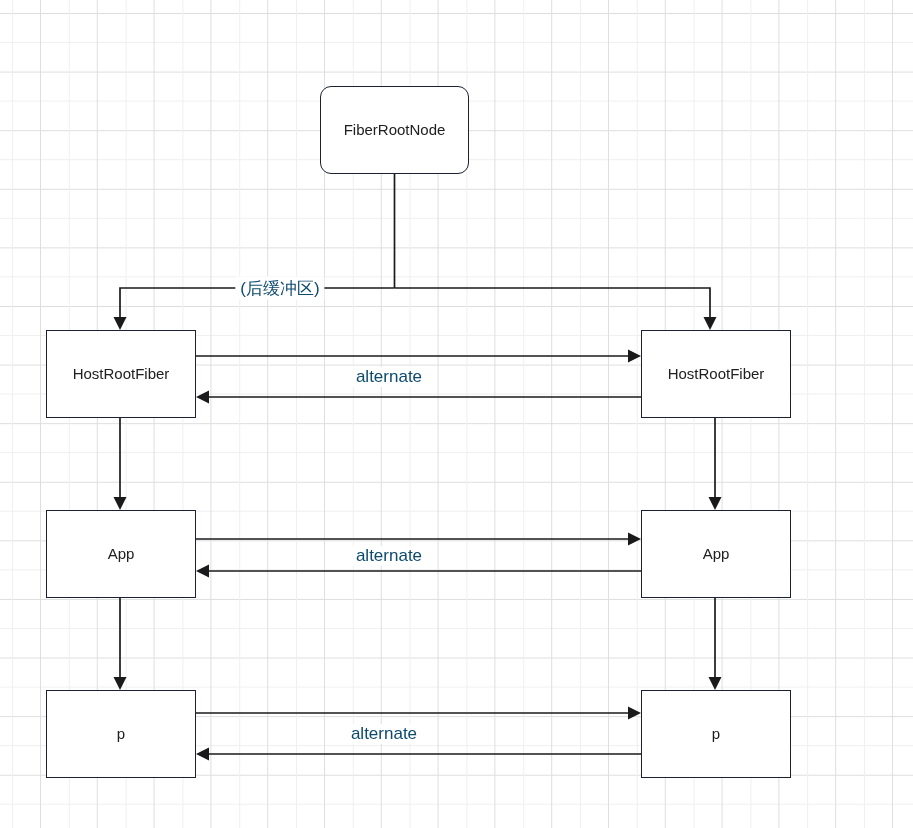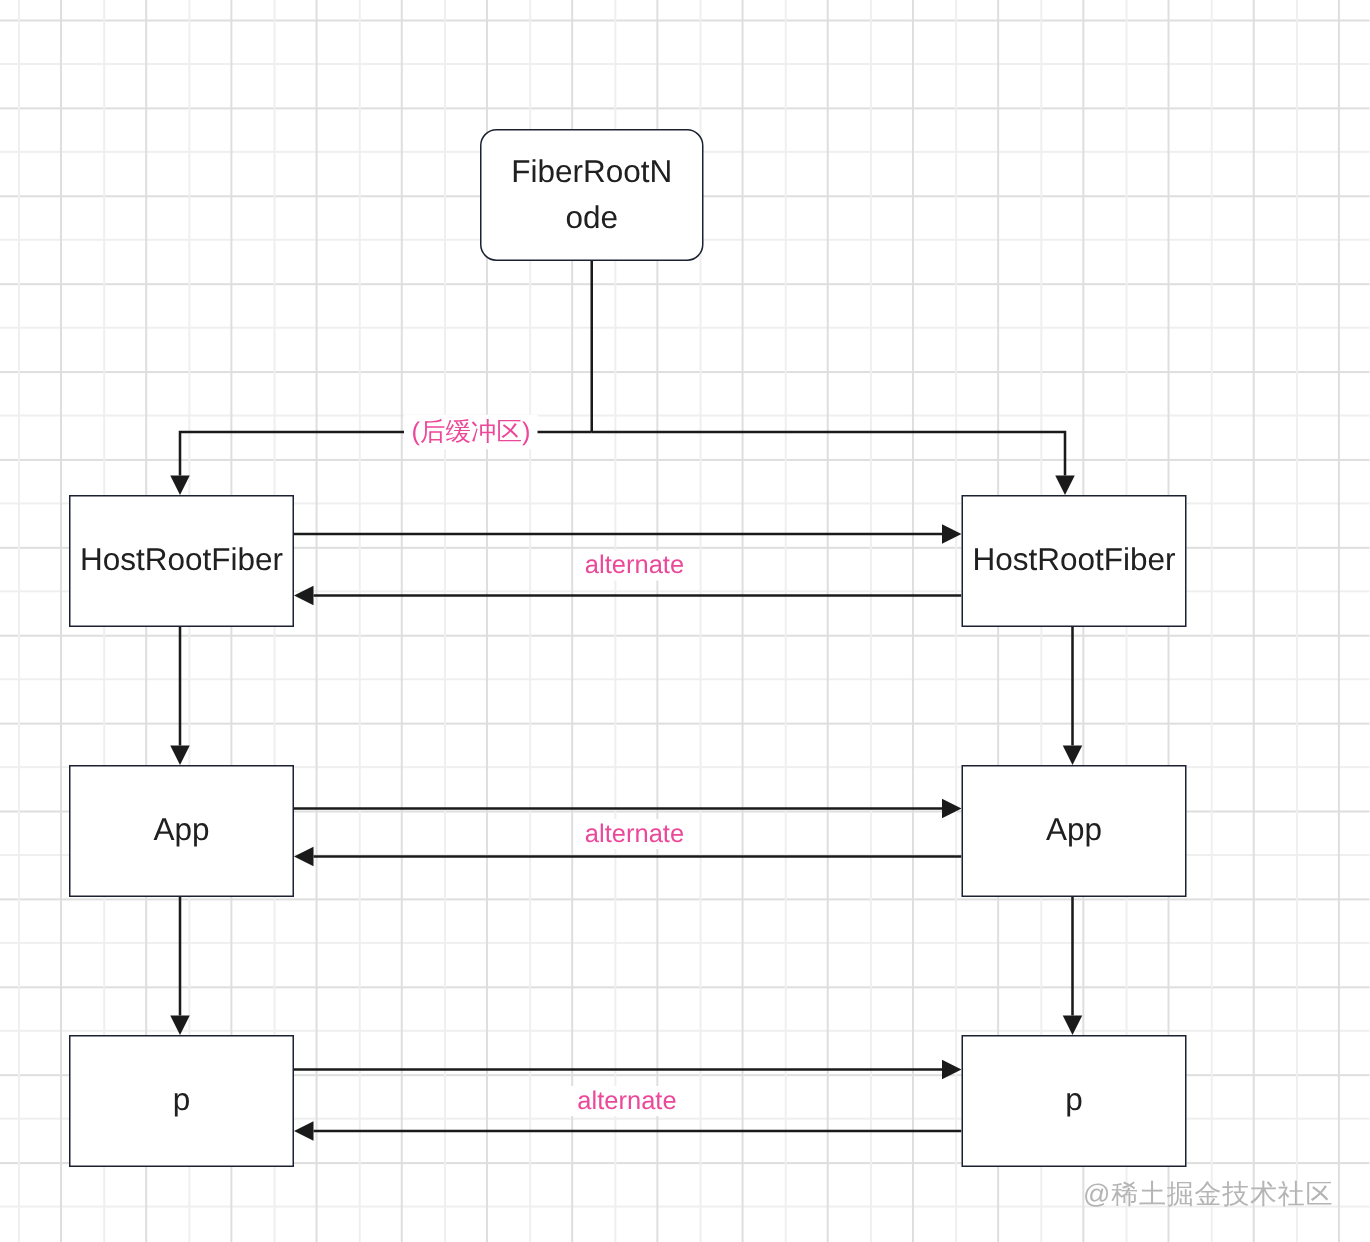--- a/index.html
+++ b/index.html
@@ -34,42 +34,41 @@
     stroke: none;
   }
   .node {
     position: absolute;
     box-sizing: border-box;
     display: flex;
     align-items: center;
     justify-content: center;
     background: #ffffff;
     border: 1.5px solid #1b2130;
-    font-size: 21px;
+    font-size: 15px;
     line-height: 1.5;
     text-align: center;
   }
   .node.rounded { border-radius: 11px; }
   #n-root   { left: 320px; top:  86px; width: 149px; height: 88px; }
   #n-root .wrap-label { display: inline-block; width: 116px; word-break: break-all; }
   #n-hrf-l  { left:  46px; top: 330px; width: 150px; height: 88px; }
   #n-hrf-r  { left: 641px; top: 330px; width: 150px; height: 88px; }
   #n-app-l  { left:  46px; top: 510px; width: 150px; height: 88px; }
   #n-app-r  { left: 641px; top: 510px; width: 150px; height: 88px; }
   #n-p-l    { left:  46px; top: 690px; width: 150px; height: 88px; }
   #n-p-r    { left: 641px; top: 690px; width: 150px; height: 88px; }
   .edge-label {
     position: absolute;
     transform: translate(-50%, -50%);
     background: #ffffff;
     padding: 0 5px;
     font-size: 17px;
     white-space: nowrap;
-    color: #ec4899;
-    margin-left: 34px;
+    color: #0c4a6e;
   }
   #lbl-back    { left: 280px; top: 288px; }
   #lbl-current { left: 542px; top: 289px; }
   #lbl-alt1    { left: 389px; top: 377px; }
   #lbl-alt2    { left: 389px; top: 556px; }
   #lbl-alt3    { left: 384px; top: 734px; }
   .watermark {
     position: absolute;
     left: 722px;
     top: 784px;
@@ -165,15 +164,14 @@
   </div>
   <div class="node" id="n-p-r">
     <span>p</span>
   </div>
 
   <div class="edge-label" id="lbl-back">(后缓冲区)</div>
   <div class="edge-label" id="lbl-alt1">alternate</div>
   <div class="edge-label" id="lbl-alt2">alternate</div>
   <div class="edge-label" id="lbl-alt3">alternate</div>
 
-  <div class="watermark">@稀土掘金技术社区</div>
 
 </div>
 
 </body></html>

